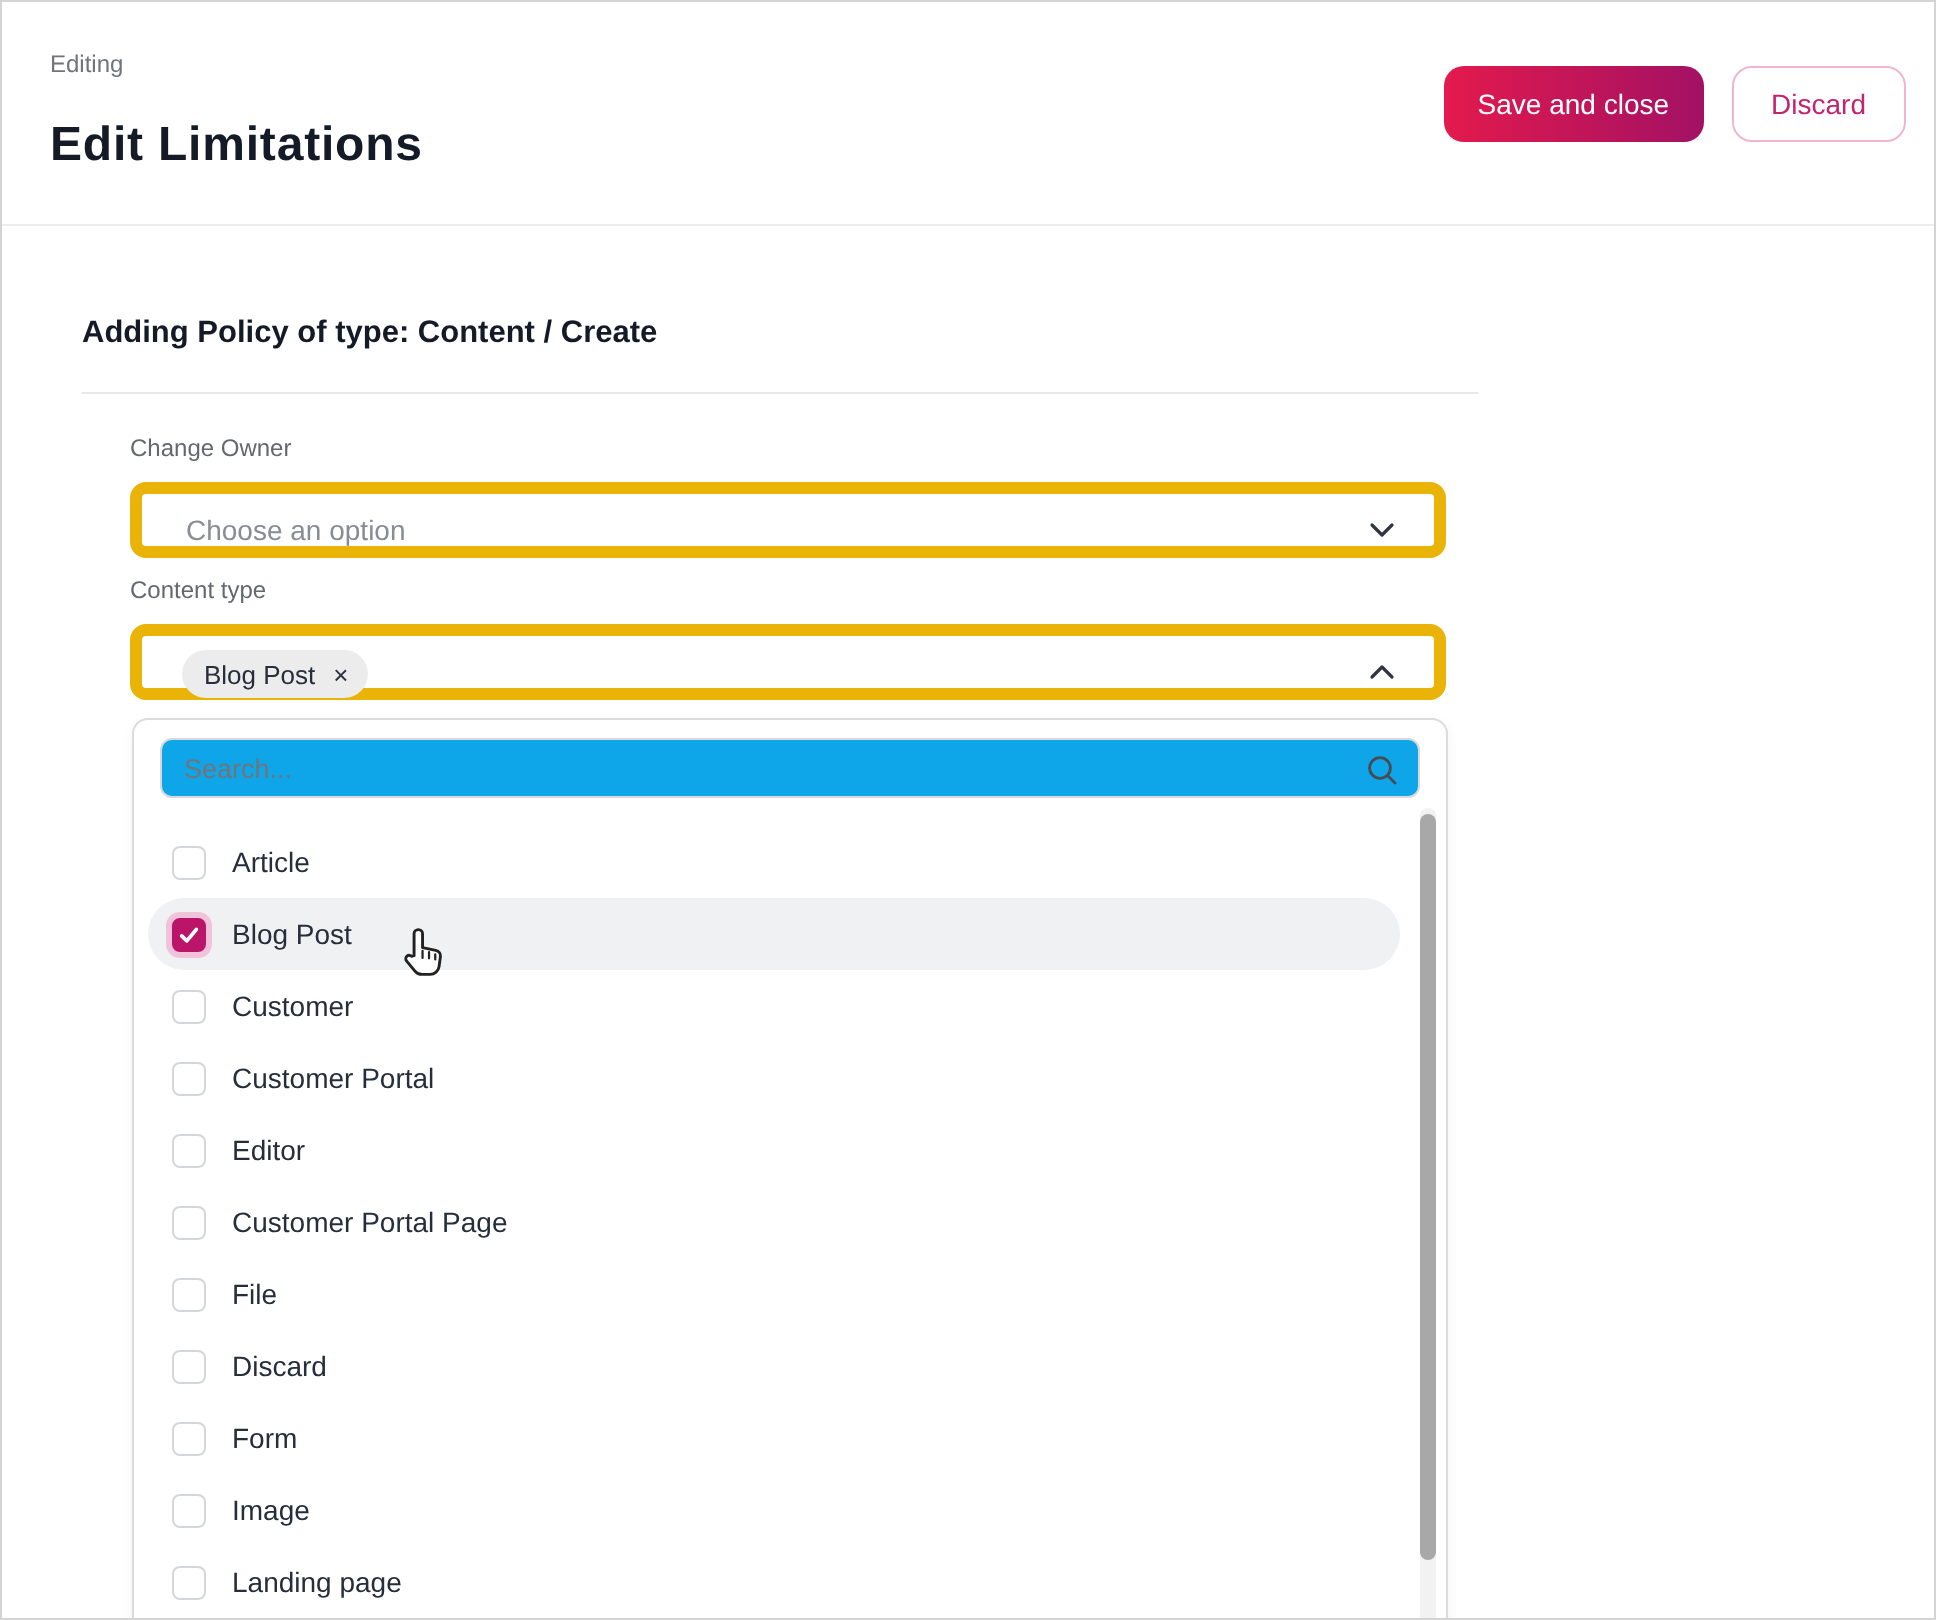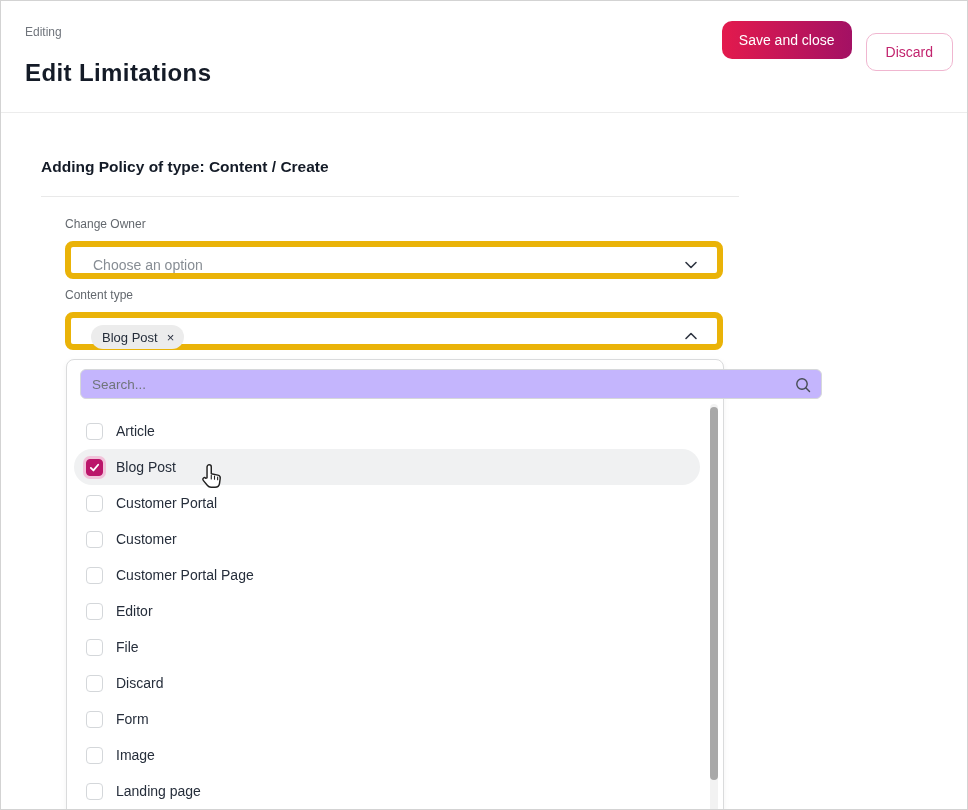--- a/index.html
+++ b/index.html
@@ -23,20 +23,21 @@
   }
   
   .header{position:absolute;top:0;left:0;right:0;height:112px;background:#fff;border-bottom:1px solid #ececec;}
   .eyebrow{position:absolute;left:24px;top:24px;font-size:12px;color:#70757c;}
   .page-title{position:absolute;left:24px;top:58px;font-size:24px;font-weight:700;color:var(--title-text,#141b27);letter-spacing:.4px;}
   .header-actions{position:absolute;top:20px;right:14px;display:flex;gap:14px;}
   .btn{height:38px;border-radius:10px;font-size:14px;display:flex;align-items:center;cursor:pointer;}
   .btn-save{
     border:none;padding:0 17px;color:#fff;
     background:linear-gradient(90deg,var(--save-gradient-start,#e31a4d),var(--save-gradient-end,#a31164));
+    margin-top:12px;
   }
   .btn-discard{
     background:#fff;border:1px solid var(--discard-border,#f0b6d0);
     padding:0 19px;color:var(--discard-text,#c2246e);margin-top:12px;
   }
   
   .section-heading{position:absolute;left:40px;top:157px;font-size:15.5px;font-weight:700;color:var(--title-text,#141b27);}
   .section-divider{position:absolute;left:40px;top:195px;width:698px;height:1px;background:#e9e9e9;}
   
   .field-label{position:absolute;left:64px;font-size:12px;color:var(--label-text,#63686e);}
@@ -55,21 +56,21 @@
     position:absolute;left:20px;top:7px;height:24px;background:#ececec;border-radius:12px;
     display:flex;align-items:center;gap:9px;padding:0 10px 0 11px;
   }
   .chip-label{font-size:13px;color:var(--option-text,#262e3b);}
   .chip-x{font-size:13px;color:#2a3140;cursor:pointer;line-height:1;}
   
   .panel{
     position:absolute;left:65px;top:358px;width:658px;height:458px;background:#fff;
     border:1px solid #dadbdc;border-radius:8px;box-shadow:0 2px 6px rgba(0,0,0,.05);
   }
-  .search-wrap{position:absolute;left:13px;top:9px;width:742px;height:30px;border:1px solid #d6d8da;border-radius:6px;background:#c4b5fd;}
+  .search-wrap{position:absolute;left:13px;top:9px;width:630px;height:30px;border:1px solid #d6d8da;border-radius:6px;background:#0ea5e9;}
   .search-input{
     position:absolute;left:0;top:0;width:100%;height:100%;border:none;outline:none;background:transparent;
     padding:0 34px 0 11px;font-size:13.5px;color:#333;
   }
   .search-input::placeholder{color:#70757b;opacity:1;}
   .search-icon{position:absolute;right:9px;top:6px;width:18px;height:18px;}
   .options{position:absolute;top:53px;left:0;right:0;}
   .row{
     height:36px;margin:0 23px 0 7px;padding-left:12px;border-radius:18px;
     display:flex;align-items:center;cursor:pointer;
@@ -155,39 +156,39 @@
       <svg width="11" height="11" viewBox="0 0 12 12" fill="none" stroke="#ffffff" stroke-width="2" stroke-linecap="round" stroke-linejoin="round">
               <polyline points="2,6.5 4.8,9.2 10,3"></polyline>
             </svg>
     </span>
     <span class="opt-label">Blog Post</span>
   </div>
         <div class="row">
     <span class="cb">
       
     </span>
+    <span class="opt-label">Customer</span>
+  </div>
+        <div class="row">
+    <span class="cb">
+      
+    </span>
     <span class="opt-label">Customer Portal</span>
   </div>
         <div class="row">
     <span class="cb">
       
     </span>
-    <span class="opt-label">Customer</span>
+    <span class="opt-label">Editor</span>
   </div>
         <div class="row">
     <span class="cb">
       
     </span>
     <span class="opt-label">Customer Portal Page</span>
-  </div>
-        <div class="row">
-    <span class="cb">
-      
-    </span>
-    <span class="opt-label">Editor</span>
   </div>
         <div class="row">
     <span class="cb">
       
     </span>
     <span class="opt-label">File</span>
   </div>
         <div class="row">
     <span class="cb">
       

